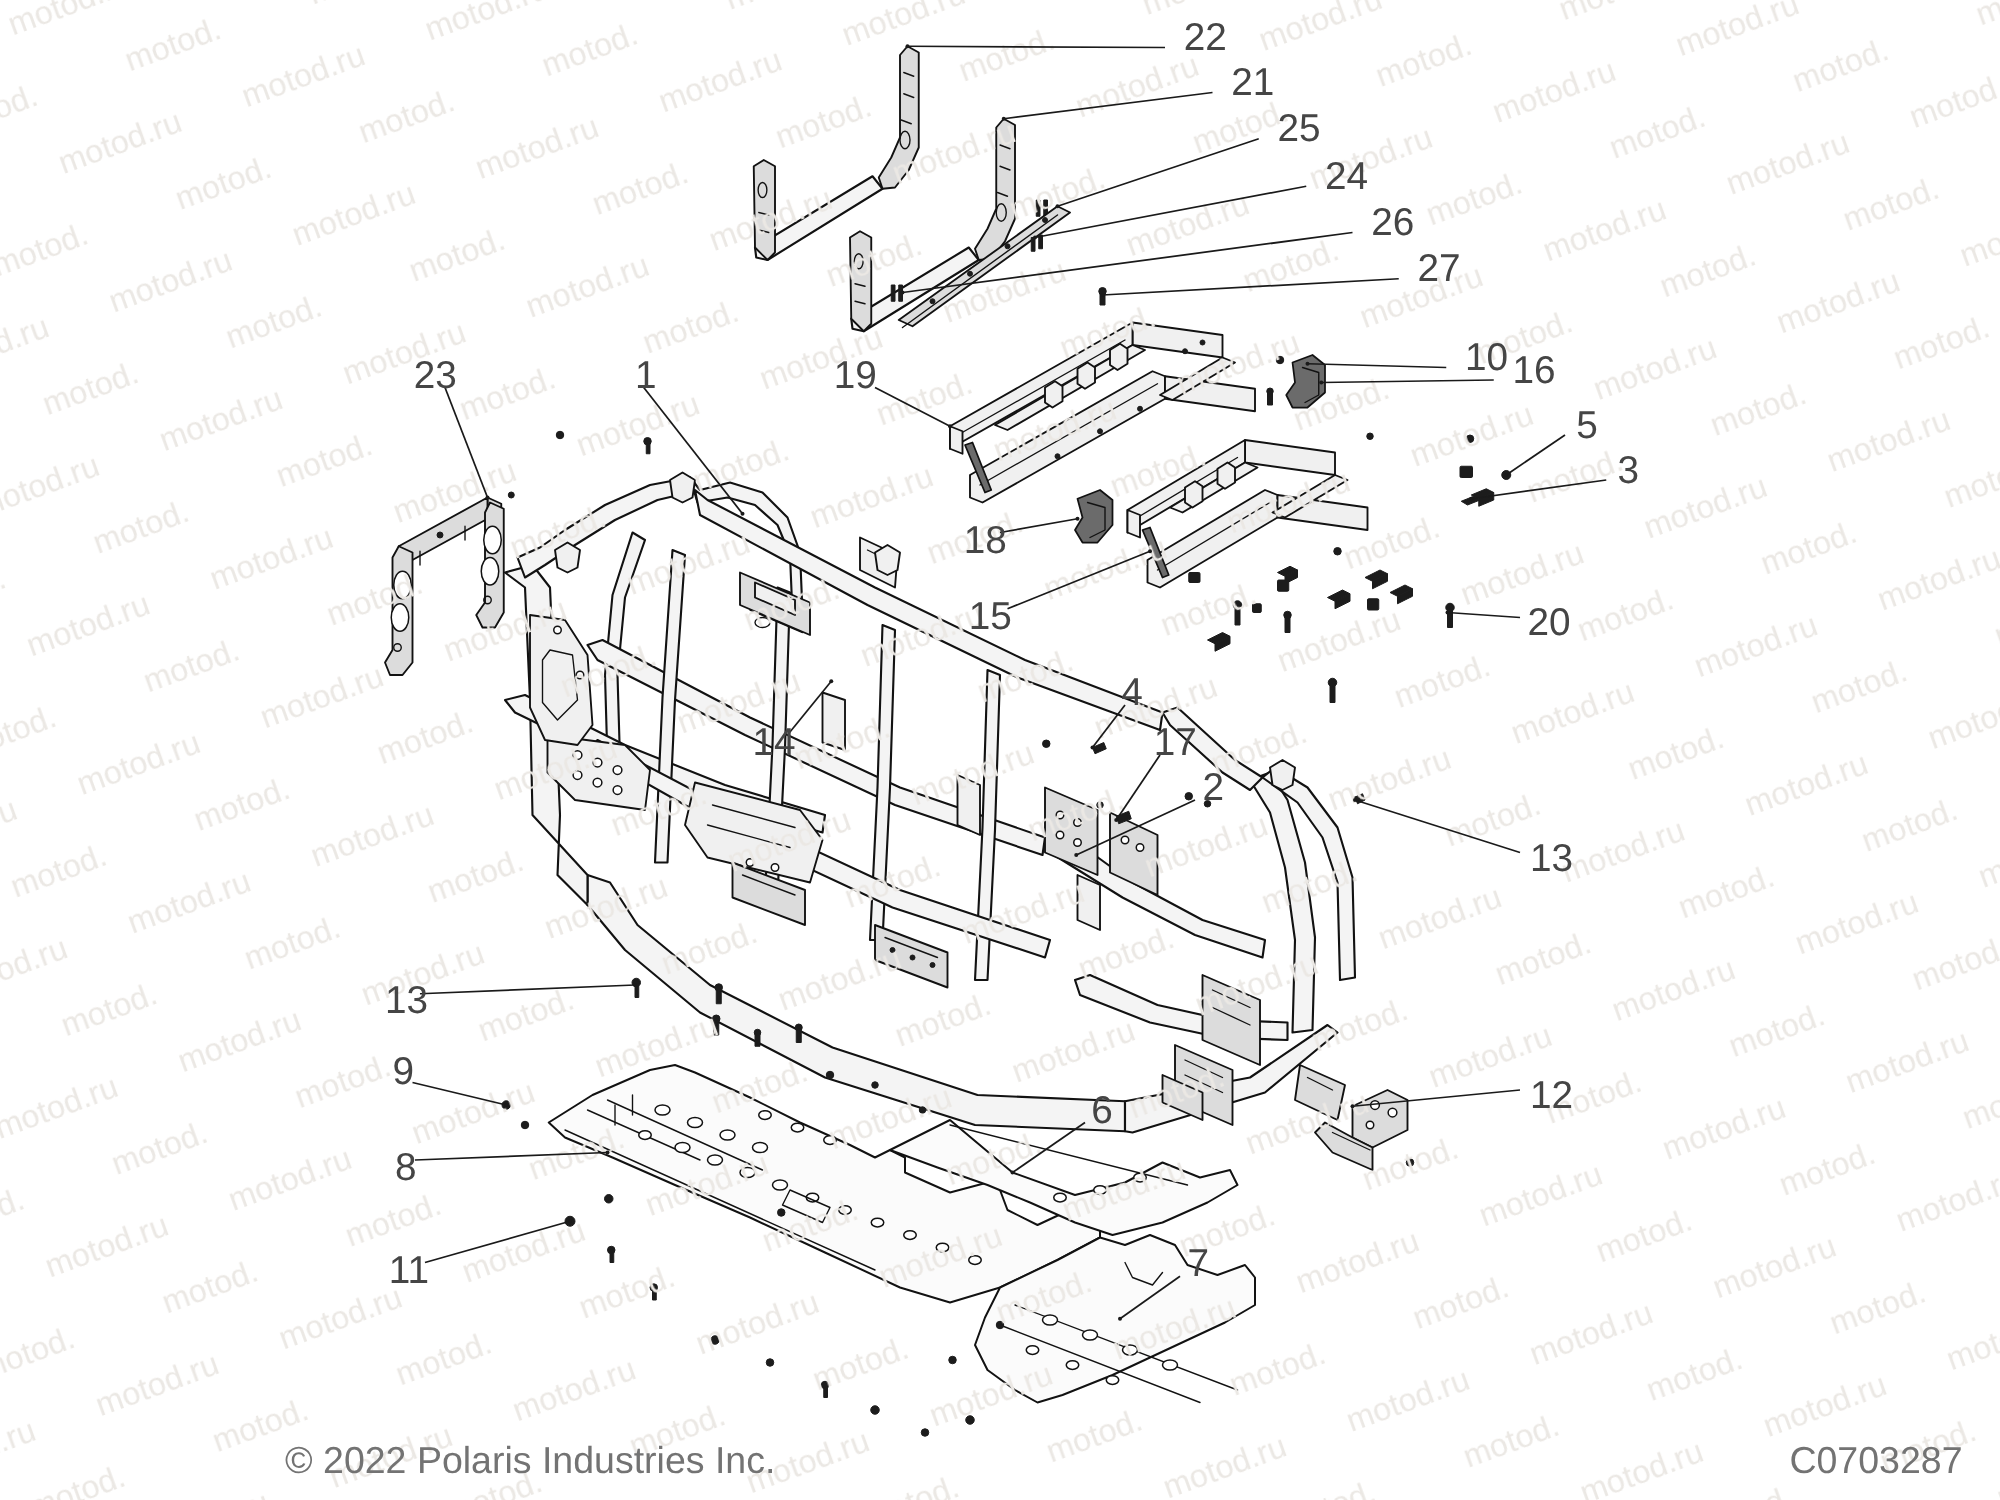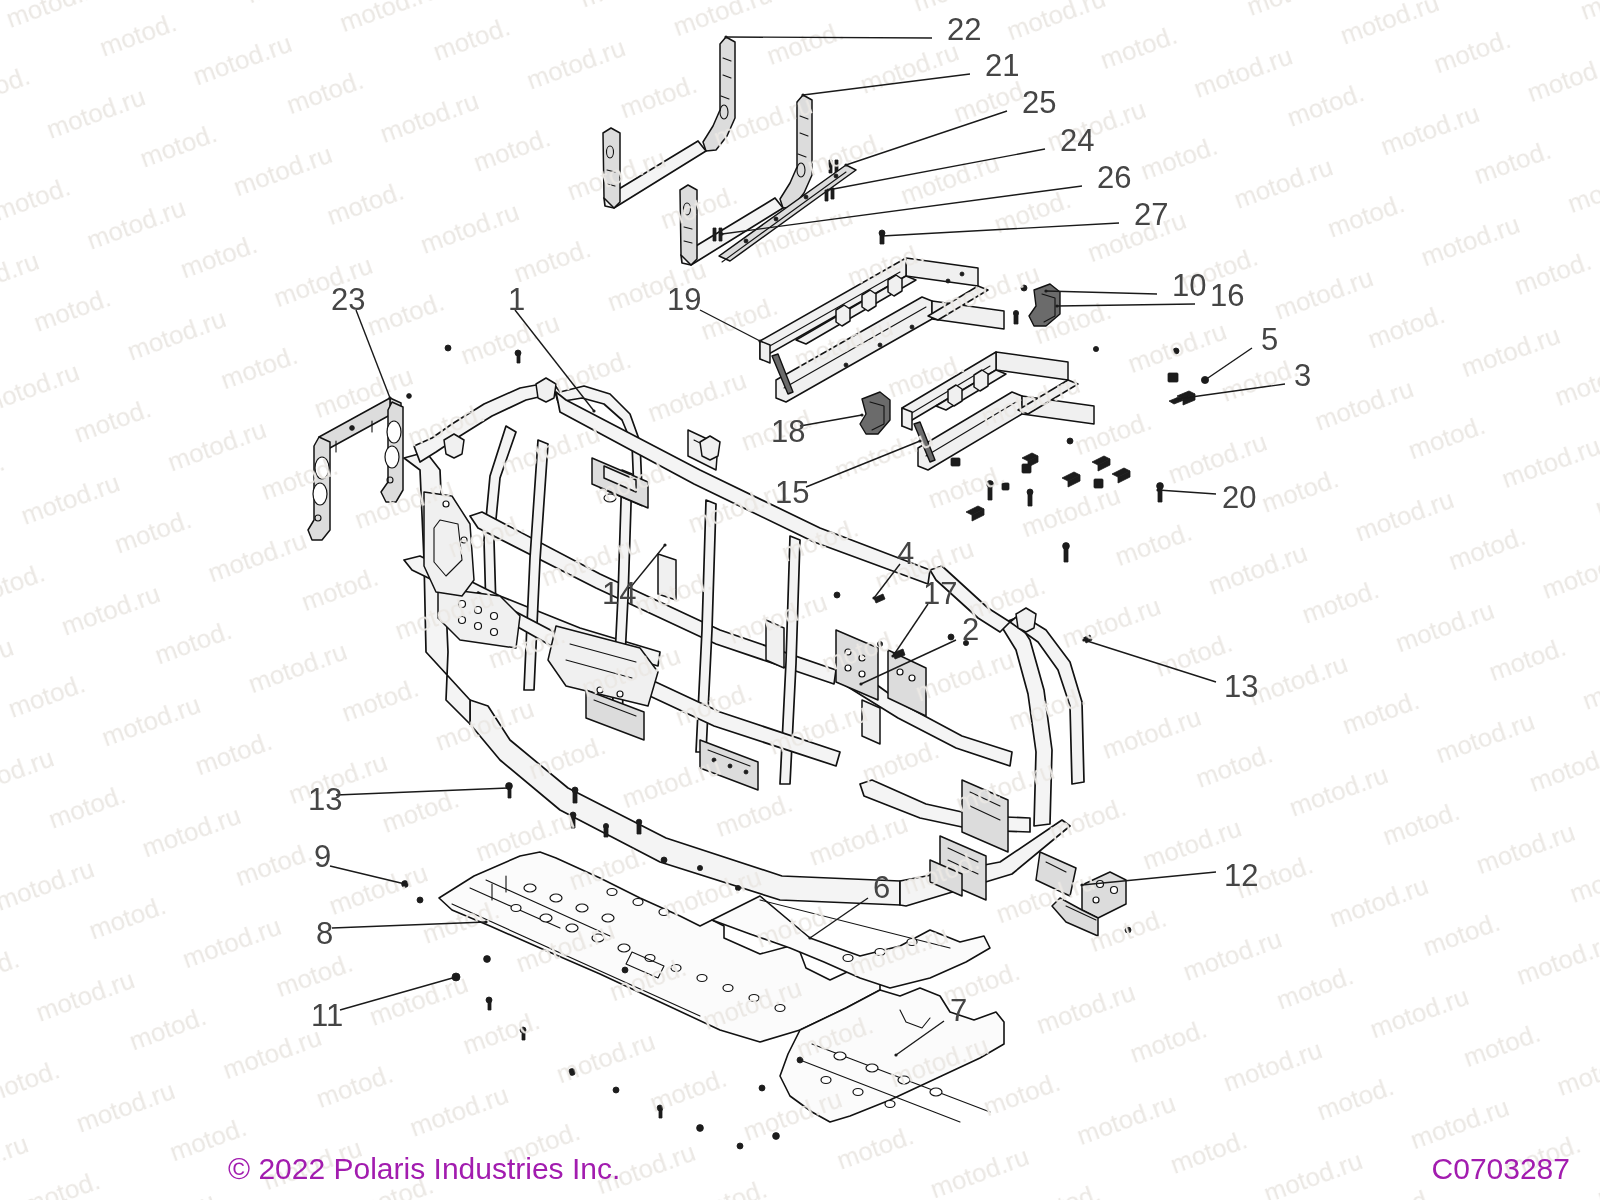--- a/index.html
+++ b/index.html
@@ -17,21 +17,21 @@
 
   
   #callouts{position:absolute;inset:0;z-index:8;}
   #callouts svg{display:block;width:1600px;height:1200px;}
   .callout-num{font-family:"Liberation Sans","DejaVu Sans",sans-serif;
                font-size:31px;fill:#454545;}
 
   
   .footer{position:absolute;bottom:14px;z-index:9;
           font-family:"Liberation Sans","DejaVu Sans",sans-serif;
-          font-size:30px;color:#a21caf;white-space:nowrap;}
+          font-size:30px;color:#737373;white-space:nowrap;}
   #copyright{left:228px;}
   #diagram-ref{right:30px;text-align:center;}
 </style>
 </head>
 <body>
 
 <div id="page">
 
   <div id="artwork">
     <svg viewBox="0 0 1600 1200" xmlns="http://www.w3.org/2000/svg">

